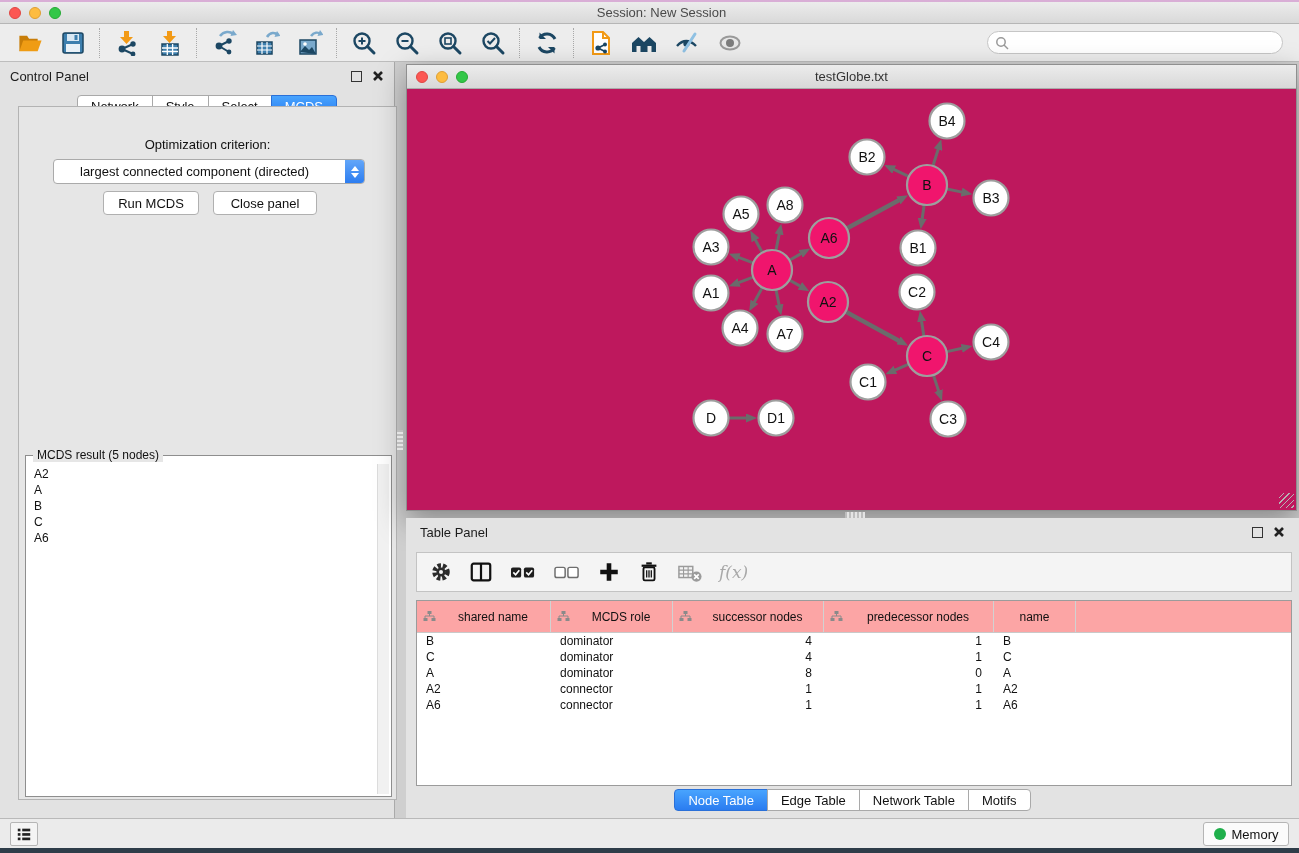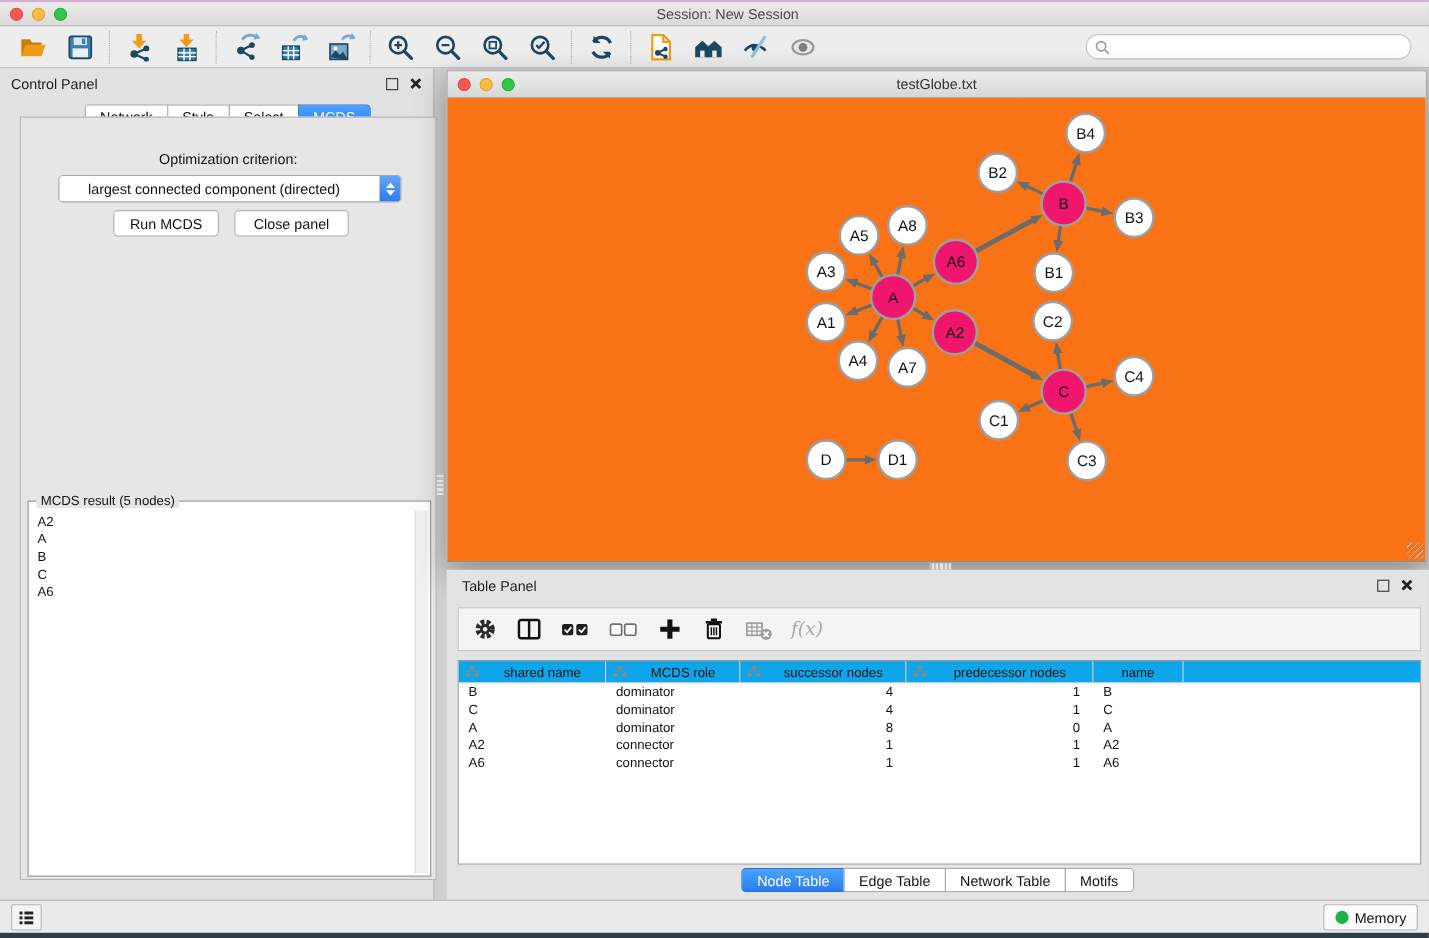--- a/index.html
+++ b/index.html
@@ -65,39 +65,39 @@
   .result-item { font-size:12px; line-height:16px; color:#111; padding-left:4px; }
   .result-scroll { position:absolute; top:8px; right:2px; bottom:2px; width:12px;
     background:#f1f1f1; border-left:1px solid #dcdcdc; }
 
   
   .net-window { position:absolute; left:406px; top:64px; width:891px; height:447px;
     border:1px solid #8f8f8f; box-shadow:0 10px 28px rgba(0,0,0,0.35); background:#fff; }
   .net-titlebar { height:24px; background:linear-gradient(#ececec,#d8d8d8); border-bottom:1px solid #ababab;
     display:flex; align-items:center; position:relative; }
   .net-titlebar .title { position:absolute; left:0; right:0; text-align:center; font-size:13px; color:#333; }
-  .net-canvas { position:absolute; left:0; top:24px; right:0; bottom:0; background:#f97316;padding-left:40px; }
+  .net-canvas { position:absolute; left:0; top:24px; right:0; bottom:0; background:#be185d; }
   .resize-grip { position:absolute; right:2px; bottom:2px; width:15px; height:15px;
     background:repeating-linear-gradient(135deg, transparent 0 3px, #b5b5b5 3px 4px); }
   .vgrip { position:absolute; left:397px; top:430px; width:6px; height:20px;
     background:repeating-linear-gradient(#bdbdbd 0 2px, #e4e4e4 2px 4px); }
   .hgrip { position:absolute; left:845px; top:512px; width:20px; height:6px;
     background:repeating-linear-gradient(90deg,#bdbdbd 0 2px, #e4e4e4 2px 4px); }
 
   
   .table-panel { position:absolute; left:406px; top:518px; width:893px; height:300px; background:#e3e3e3; }
   .tp-head { height:28px; display:flex; align-items:center; padding:0 14px; }
   .tp-head .tp-title { font-size:13px; color:#1c1c1c; }
   .tp-head .ph-icons { margin-left:auto; display:flex; gap:10px; align-items:center; }
   .tp-toolbar { position:absolute; left:10px; top:34px; width:876px; height:40px; background:#f4f4f4;
     border:1px solid #c3c3c3; display:flex; align-items:center; padding-left:12px; gap:16px; }
   .fx-label { font-family:"DejaVu Serif", serif; font-style:italic; font-size:17px; color:#a8a8a8; }
   .data-table { position:absolute; left:10px; top:82px; width:876px; height:186px; background:#fff;
     border:1px solid #9b9b9b; overflow:hidden; }
-  .dt-header { display:flex; height:20px; background:#0ea5e9; border-bottom:1px solid #c9c9c9; }
+  .dt-header { display:flex; height:32px; background:#fca5a5; border-bottom:1px solid #c9c9c9; }
   .dt-hcell { display:flex; align-items:center; border-right:1px solid #d2d2d2; font-size:12px; color:#111; }
   .dt-hcell .hlabel { flex:1; text-align:center; }
   .dt-hcell .hier { margin-left:6px; }
   .dt-row { display:flex; height:16px; }
   .dt-cell { font-size:12px; color:#111; line-height:16px; white-space:nowrap; overflow:hidden; }
   .bottom-tabs { position:absolute; left:0; right:0; top:271px; display:flex; justify-content:center; }
 
   
   .statusbar { position:absolute; left:0; top:818px; width:1299px; height:30px; background:#ebebeb;
     border-top:1px solid #b9b9b9; }

